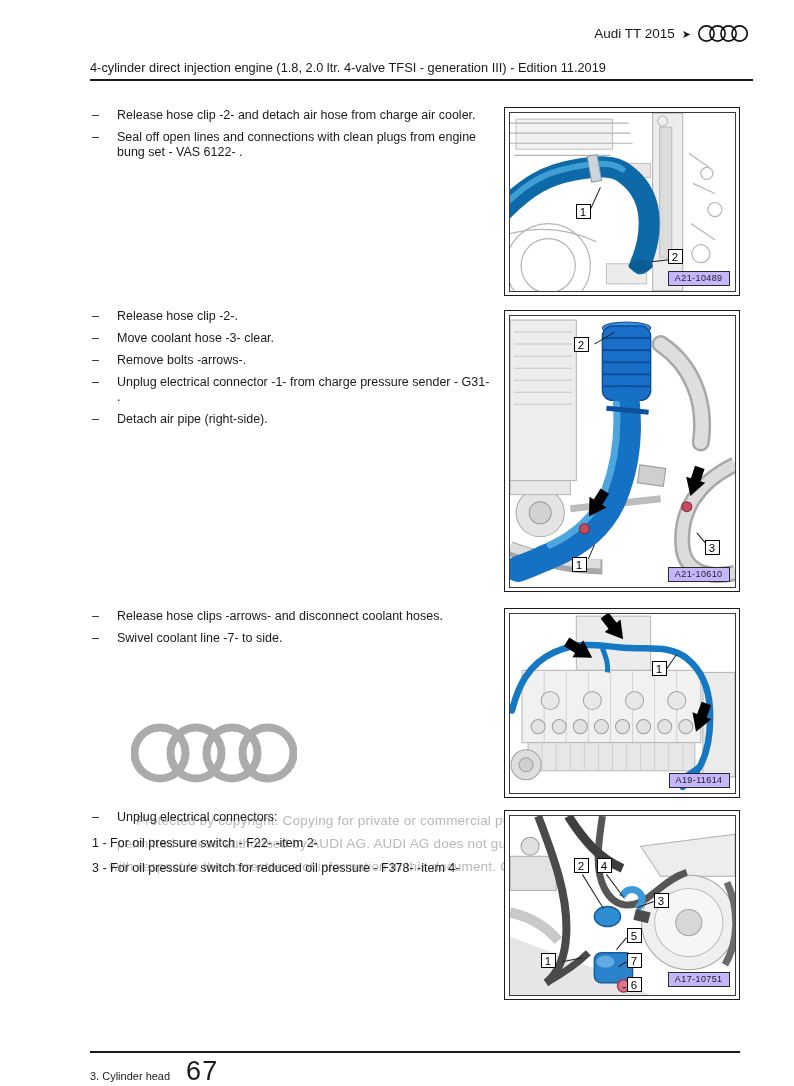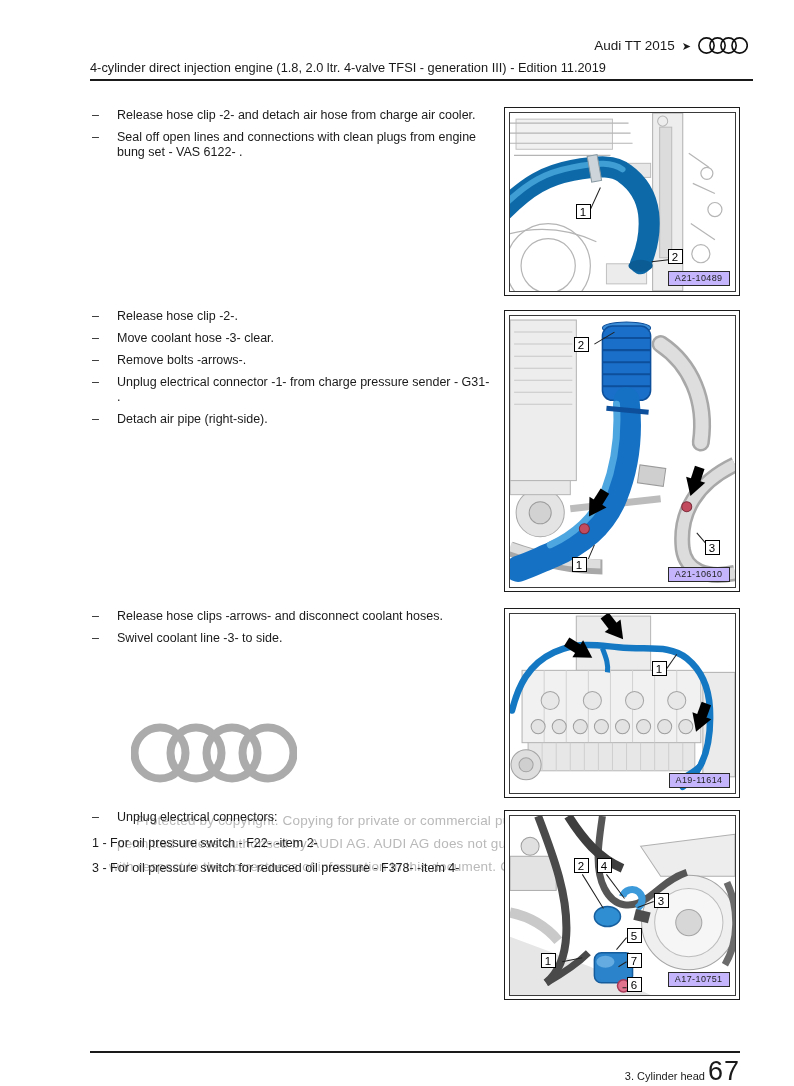--- a/index.html
+++ b/index.html
@@ -1,20 +1,20 @@
 <!DOCTYPE html>
 <html><head>
 <meta charset="utf-8">
 <style>
   html,body{margin:0;padding:0;background:#fff;}
   .page{position:relative;width:794px;height:1086px;background:#fff;overflow:hidden;
         font-family:"Liberation Sans","DejaVu Sans",sans-serif;color:#1a1a1a;}
 
   
-  .brand{position:absolute;top:36px;right:46px;display:flex;align-items:center;gap:7px;font-size:13.5px;}
+  .brand{position:absolute;top:24px;right:46px;display:flex;align-items:center;gap:7px;font-size:13.5px;}
   .brand .arrow{font-size:11px;position:relative;top:0.5px;}
   .rings{width:50px;height:19px;}
   .subtitle{position:absolute;top:60px;left:90px;width:663px;font-size:12.8px;}
   .hdr-rule{position:absolute;top:79px;left:90px;width:663px;height:2px;background:#1a1a1a;}
 
   
   .wm{position:absolute;left:0;top:0;width:700px;height:1086px;z-index:1;overflow:hidden;}
   .wm-rings{position:absolute;left:131px;top:722px;width:166px;height:62px;}
   .wm-line{position:absolute;white-space:nowrap;font-size:13.5px;color:#b9b9b9;letter-spacing:.2px;}
   .wm1{left:136px;top:813px;}
@@ -37,22 +37,22 @@
   .f3{top:608px;height:190px;} .f4{top:810px;height:190px;}
   .canvas{position:relative;width:100%;height:100%;border:1px solid #3a3a3a;overflow:hidden;box-sizing:border-box;background:#fff;}
   .canvas>svg{position:absolute;left:0;top:0;width:100%;height:100%;}
   .co{position:absolute;min-width:15px;height:15px;padding:0 2.5px;background:#fff;border:1.1px solid #000;
       font-size:11.5px;line-height:14.5px;text-align:center;z-index:2;box-sizing:border-box;color:#000;}
   .fig-label{position:absolute;right:5px;bottom:5px;border:1px solid #2a2a2a;background:#c4b5fd;
       font-size:9px;line-height:11px;padding:1px 6px;letter-spacing:.4px;z-index:2;color:#222;}
 
   
   .ftr-rule{position:absolute;top:1051px;left:90px;width:650px;height:2px;background:#1a1a1a;}
-  .ftr{position:absolute;top:1056px;left:90px;width:650px;display:flex;justify-content:flex-end;
-       align-items:baseline;gap:3px;}
+  .ftr{position:absolute;top:1056px;left:90px;width:650px;display:flex;
+       align-items:baseline;gap:16px;}
   .ftr-sec{font-size:11px;}
   .ftr-page{font-size:27px;letter-spacing:1px;}
 </style>
 </head>
 <body>
 
 <div class="page">
 
   <div class="wm">
     <svg class="wm-rings" viewBox="0 0 166 62">
@@ -117,21 +117,21 @@
     </div>
   </section>
 
   <section class="txt s3">
     <div class="b">
       <span class="d">–</span>
       <span class="bt">Release hose clips -arrows- and disconnect coolant hoses.</span>
     </div>
     <div class="b">
       <span class="d">–</span>
-      <span class="bt">Swivel coolant line -3- to side.</span>
+      <span class="bt">Swivel coolant line -7- to side.</span>
     </div>
   </section>
 
   <section class="txt s4">
     <div class="b">
       <span class="d">–</span>
       <span class="bt">Unplug electrical connectors:</span>
     </div>
     <div class="num">1 - For oil pressure switch - F22- -item 2-</div>
     <div class="num">3 - For oil pressure switch for reduced oil pressure - F378- -item 4-</div>

